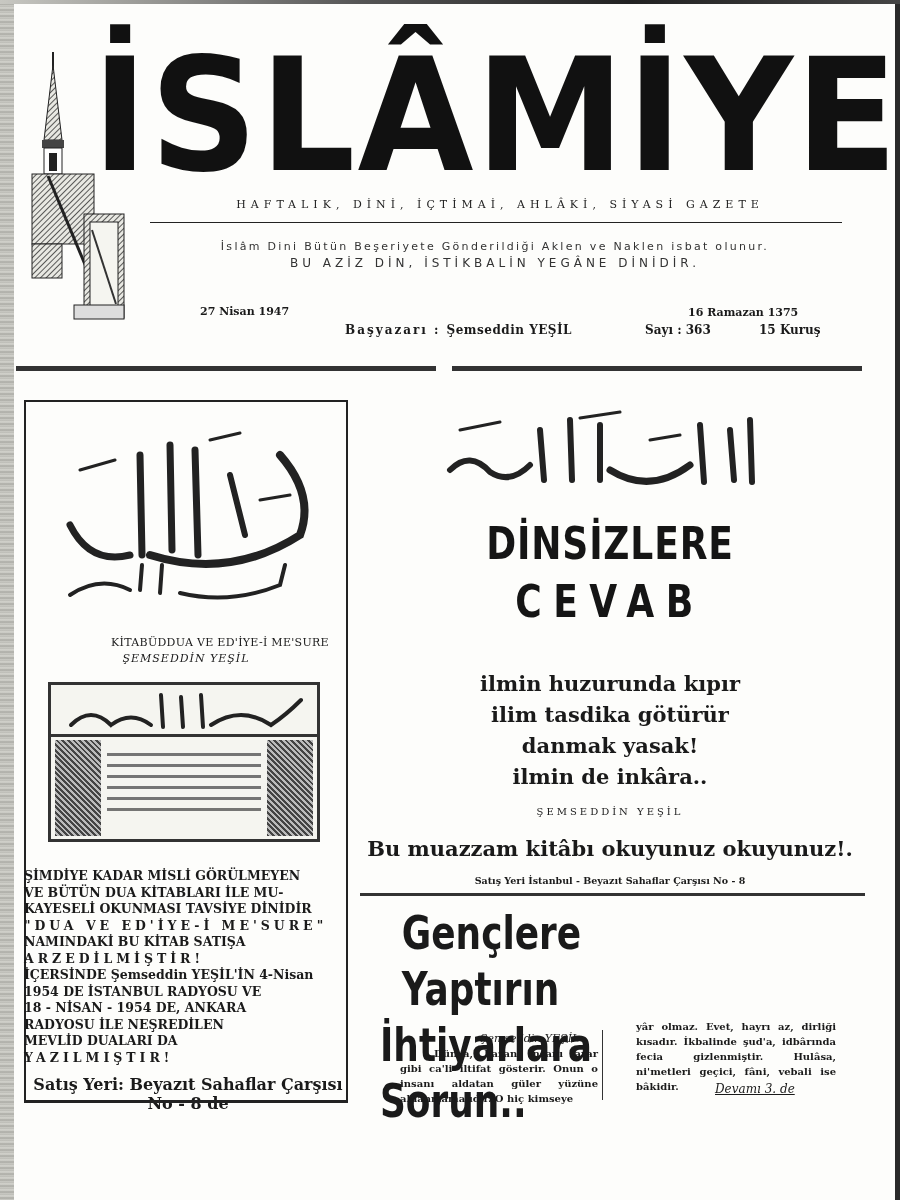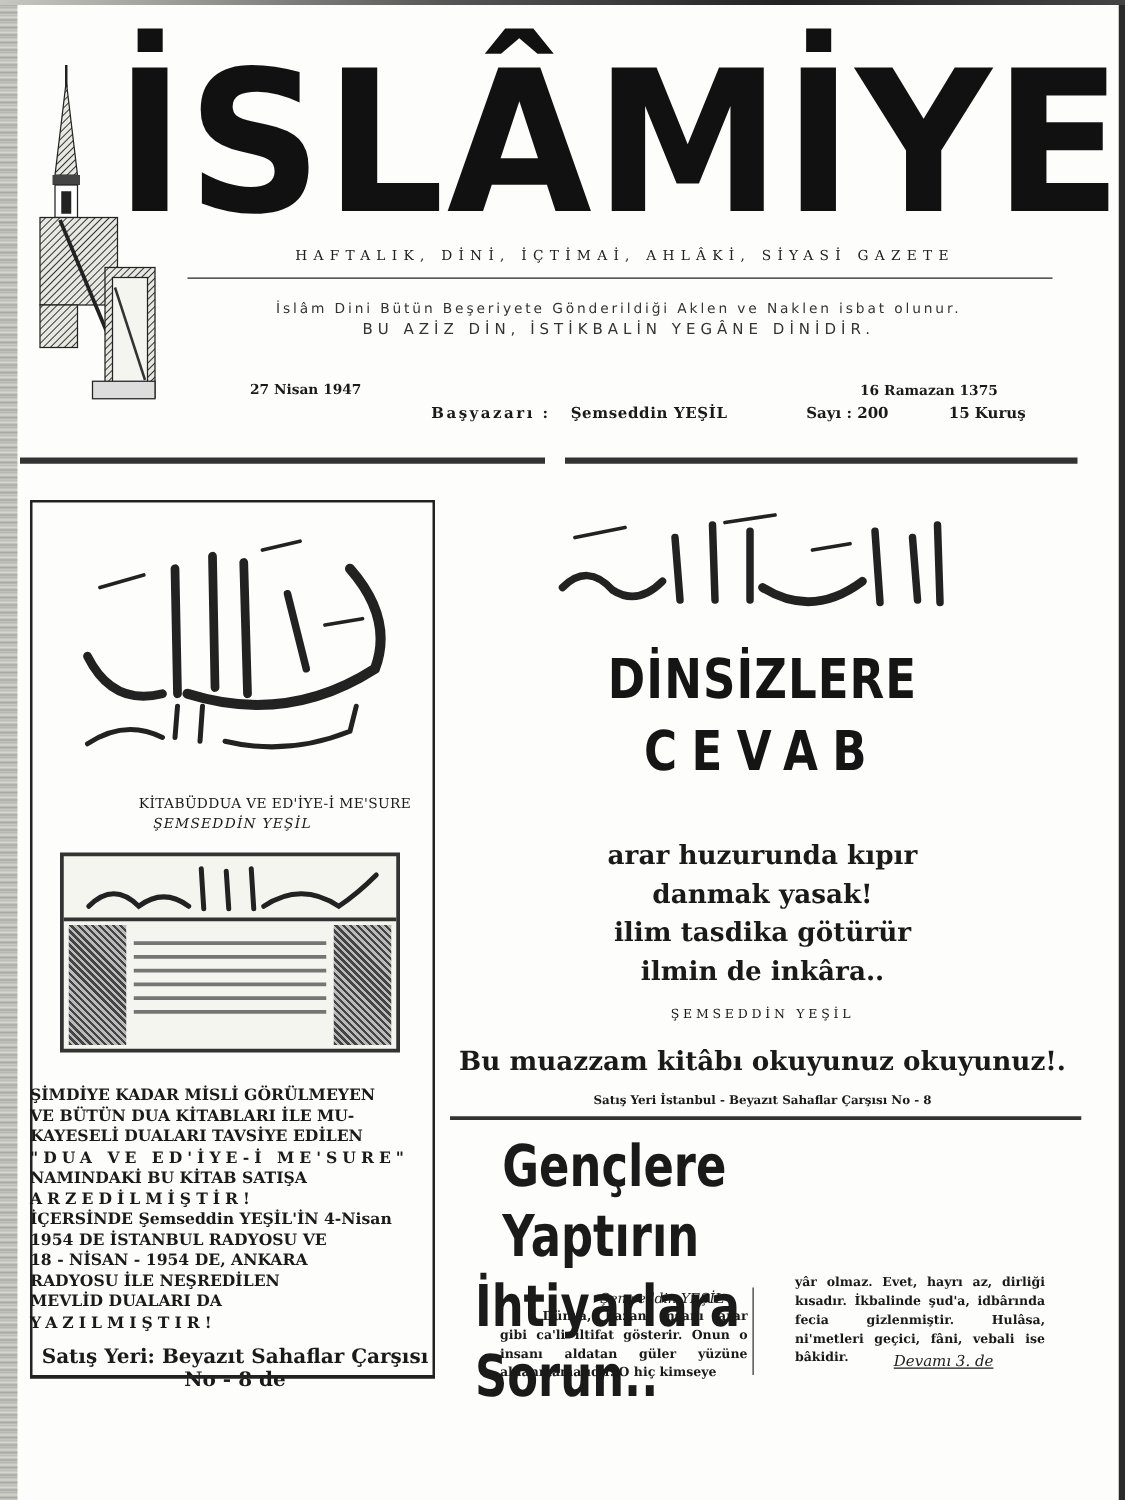--- a/index.html
+++ b/index.html
@@ -53,21 +53,21 @@
   .meta-date {
     position: absolute; left: 200px; top: 305px; font-size: 11px; font-weight: bold;
   }
   .meta-hijri {
     position: absolute; left: 688px; top: 306px; font-size: 11px; font-weight: bold;
   }
   .meta-line {
     position: absolute; left: 345px; top: 323px; font-size: 12px; font-weight: bold;
     display: flex; width: 520px;
   }
-  .meta-line .lbl { letter-spacing: 2px; margin-right: 16px; }
+  .meta-line .lbl { letter-spacing: 2px; margin-right: 6px; }
   .meta-line .ed { letter-spacing: 0.5px; }
   .meta-line .sayi { position: absolute; left: 300px; }
   .meta-line .price { position: absolute; left: 414px; }
 
   .thick-rule-left {
     position: absolute; left: 16px; top: 366px; width: 420px; height: 5px; background: #333;
   }
   .thick-rule-right {
     position: absolute; left: 452px; top: 366px; width: 410px; height: 5px; background: #333;
   }
@@ -218,21 +218,21 @@
 <div class="masthead-sub">HAFTALIK, DİNİ, İÇTİMAİ, AHLÂKİ, SİYASİ GAZETE</div>
 <div class="rule" style="left:150px;top:222px;width:692px;"></div>
 <div class="motto-1">İslâm Dini Bütün Beşeriyete Gönderildiği Aklen ve Naklen isbat olunur.</div>
 <div class="motto-2">BU AZİZ DİN, İSTİKBALİN YEGÂNE DİNİDİR.</div>
 
 <div class="meta-date">27 Nisan 1947</div>
 <div class="meta-hijri">16 Ramazan 1375</div>
 <div class="meta-line">
   <span class="lbl">Başyazarı :</span>
   <span class="ed">Şemseddin  YEŞİL</span>
-  <span class="sayi">Sayı : 200</span>
+  <span class="sayi">Sayı : 363</span>
   <span class="price">15 Kuruş</span>
 </div>
 
 <div class="thick-rule-left"></div>
 <div class="thick-rule-right"></div>
 
 <div class="left-ad"></div>
 <div class="calligraphy-1">
   <svg width="300" height="200" viewBox="0 0 300 200">
     <g fill="none" stroke="#222" stroke-linecap="round">
@@ -270,21 +270,21 @@
       <div></div>
       <div></div>
       <div></div>
   </div>
   <div class="cover-panel-r"></div>
 </div>
 
 <div class="ad-body">
   <div>ŞİMDİYE KADAR MİSLİ GÖRÜLMEYEN</div>
   <div>VE BÜTÜN DUA KİTABLARI İLE MU-</div>
-  <div>KAYESELİ DUALARI TAVSİYE EDİLEN</div>
+  <div>KAYESELİ OKUNMASI TAVSİYE DİNİDİR</div>
   <div class="spaced">"DUA VE ED'İYE-İ ME'SURE"</div>
   <div>NAMINDAKİ BU KİTAB SATIŞA</div>
   <div class="spaced">ARZEDİLMİŞTİR!</div>
   <div>İÇERSİNDE Şemseddin YEŞİL'İN 4-Nisan</div>
   <div>1954 DE İSTANBUL RADYOSU VE</div>
   <div>18 - NİSAN - 1954 DE, ANKARA</div>
   <div>RADYOSU İLE NEŞREDİLEN</div>
   <div>MEVLİD DUALARI DA</div>
   <div class="spaced">YAZILMIŞTIR!</div>
 </div>
@@ -298,23 +298,23 @@
       <path d="M110 20 L114 70 M140 10 L142 70 M170 15 L170 70" stroke-width="6"></path>
       <path d="M180 60 Q220 85 260 55" stroke-width="7"></path>
       <path d="M270 15 L274 72 M300 20 L304 70 M320 10 L322 72" stroke-width="6"></path>
       <path d="M30 20 L70 12 M150 8 L190 2 M220 30 L250 25" stroke-width="3"></path>
     </g>
   </svg>
 </div>
 <div class="headline-1">DİNSİZLERE</div>
 <div class="headline-2">CEVAB</div>
 <div class="verse">
-  <div>arar huzurunda kıpır</div>
+  <div>ilmin huzurunda kıpır</div>
+  <div>ilim tasdika götürür</div>
   <div>danmak yasak!</div>
-  <div>ilim tasdika götürür</div>
   <div>ilmin de inkâra..</div>
 </div>
 <div class="verse-author">ŞEMSEDDİN YEŞİL</div>
 <div class="promo">Bu muazzam kitâbı okuyunuz okuyunuz!.</div>
 <div class="promo-sale">Satış Yeri   İstanbul - Beyazıt Sahaflar Çarşısı No - 8</div>
 <div class="mid-rule"></div>
 
 <div class="headline-3">
   <span class="l1">Gençlere Yaptırın</span>
   <span class="l2">İhtiyarlara Sorun..</span>

